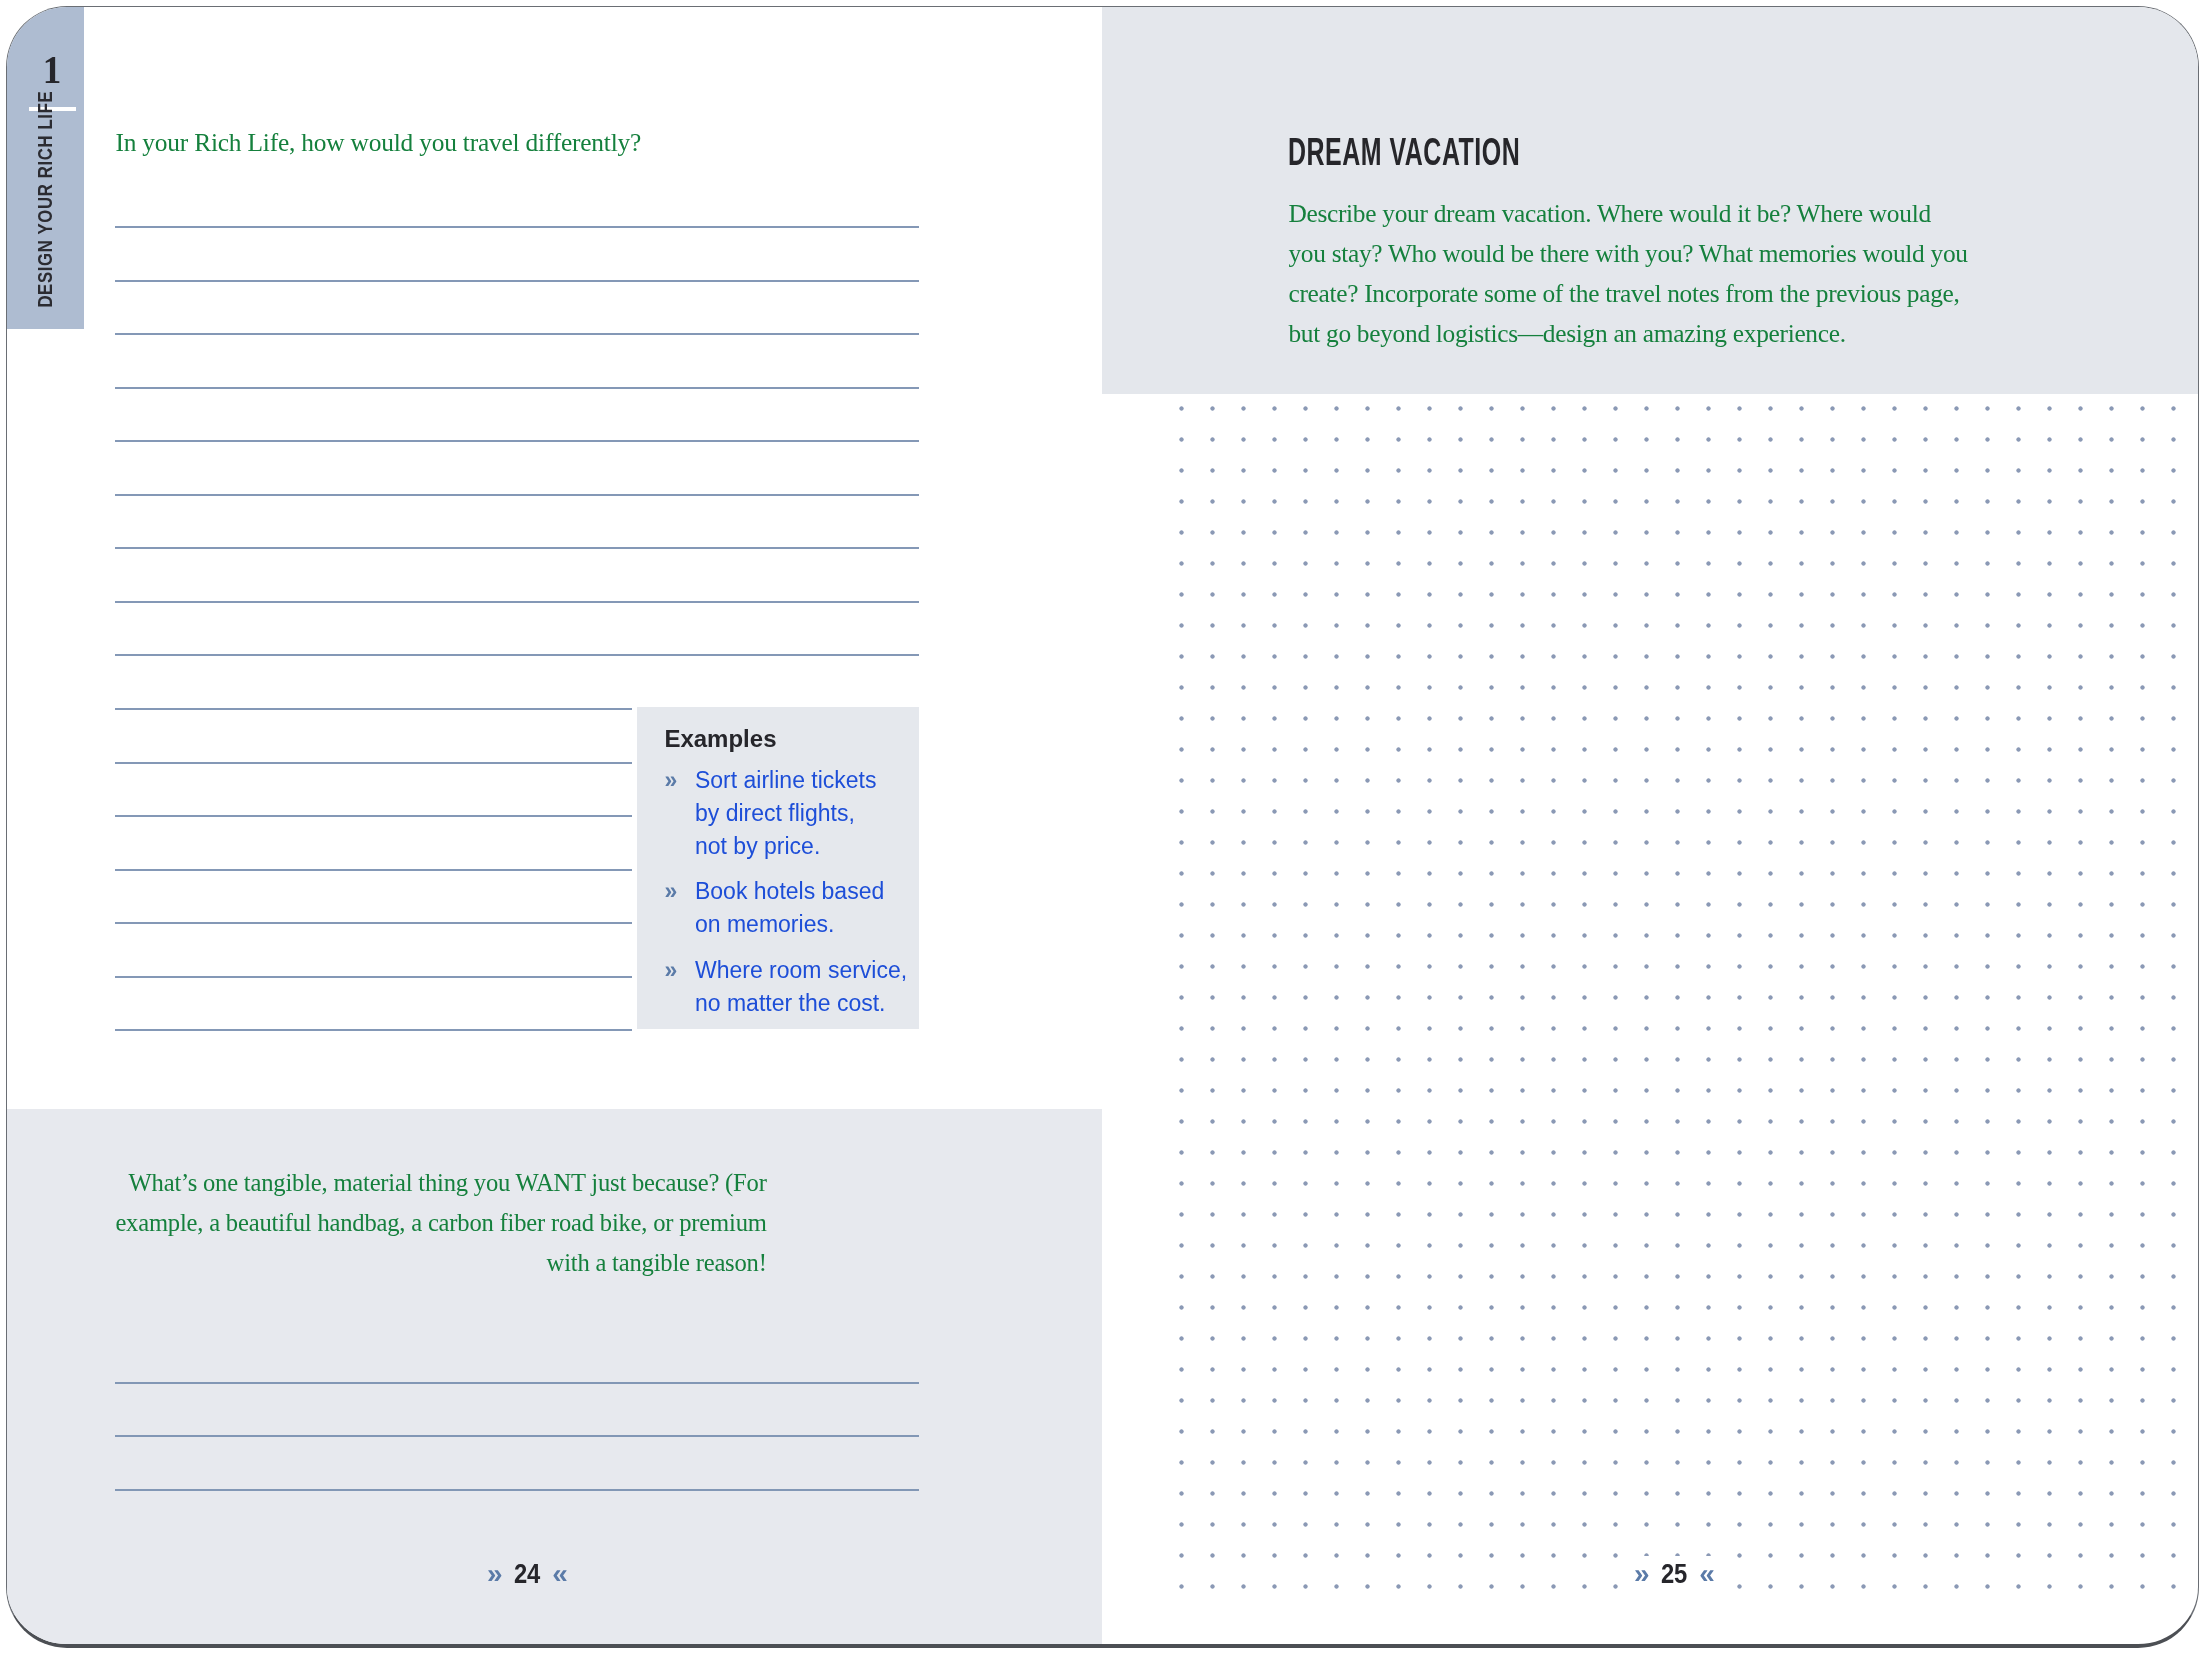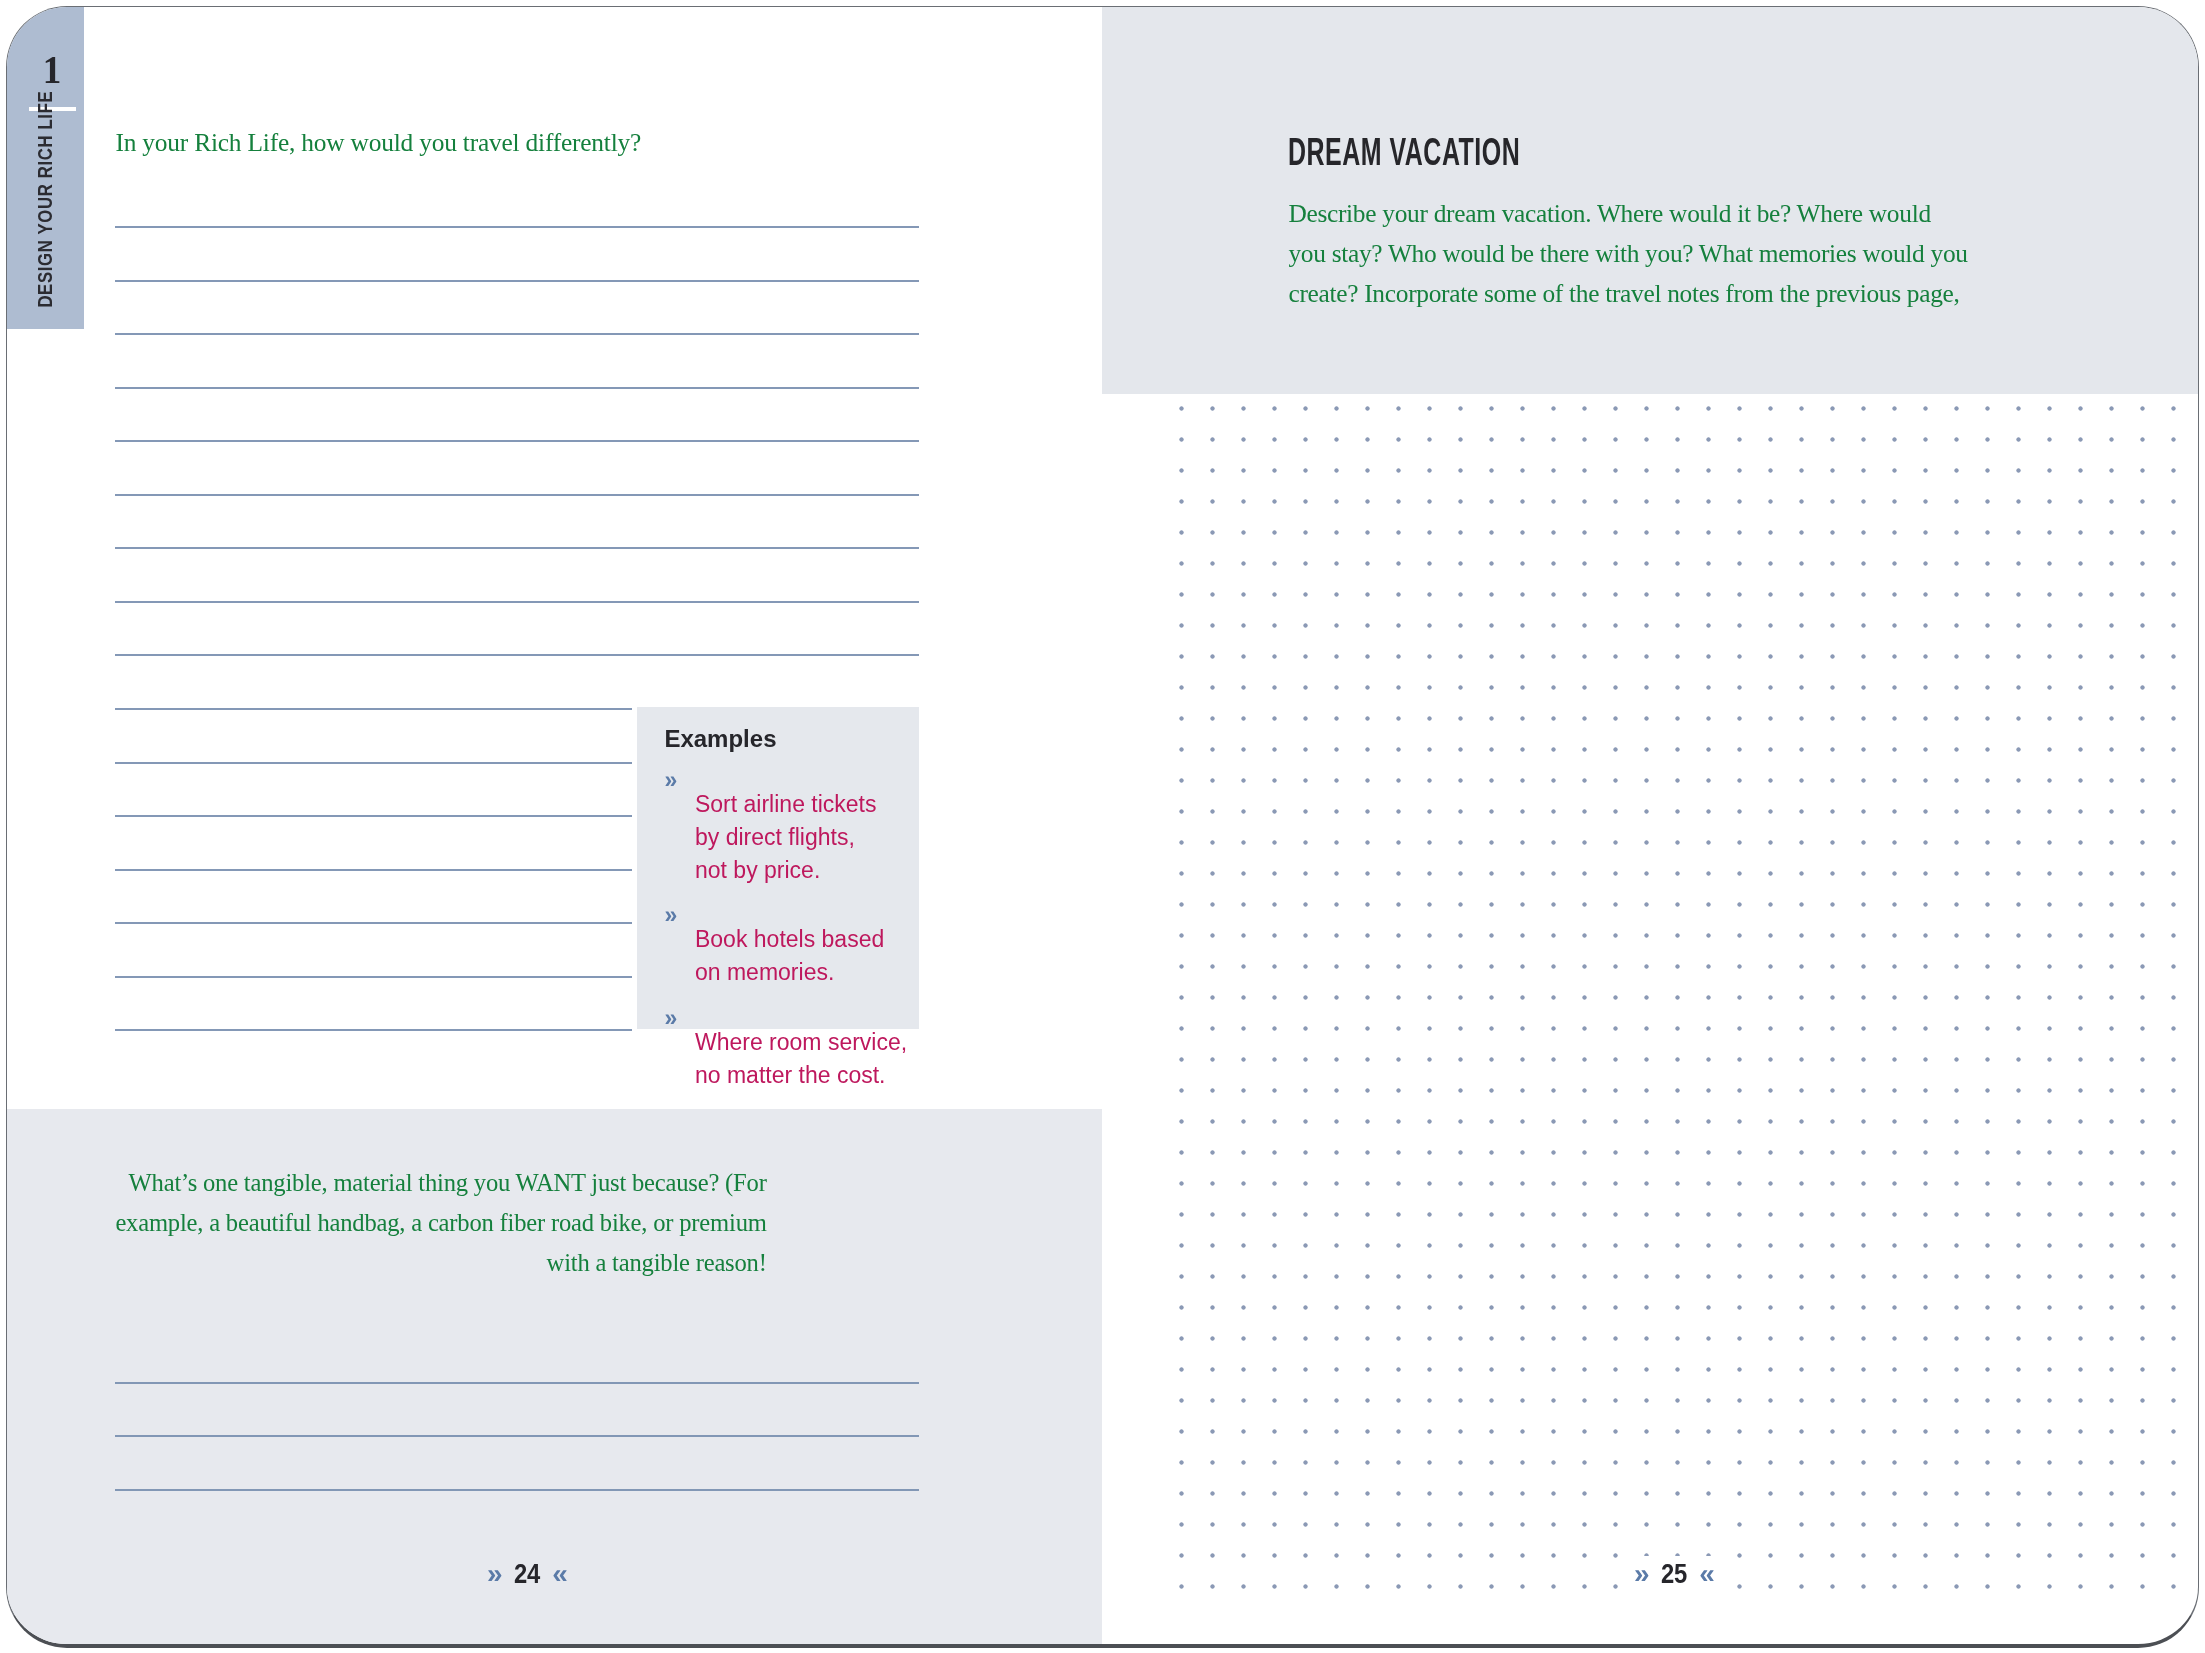--- a/index.html
+++ b/index.html
@@ -36,21 +36,21 @@
   .desc{position:absolute;left:1289px;top:194px;font-size:25.4px;line-height:40px;letter-spacing:-0.3px;}
   .desc div{white-space:nowrap;}
   .heading{position:absolute;left:1289px;top:129px;height:47px;line-height:47px;color:#26262a;}
   .heading span{display:inline-block;transform:scaleX(.64);transform-origin:left center;
     font-size:39px;font-weight:700;letter-spacing:0.8px;white-space:nowrap;}
 
   
   .ex-title{font-size:24px;font-weight:700;color:#26262b;margin:0 0 10.2px 0;}
   .ex-item{display:flex;gap:10.2px;margin-bottom:12.7px;}
   .ex-chev{flex:0 0 20.4px;color:#5b7ba8;font-weight:700;font-size:23px;line-height:33px;}
-  .ex-text{font-size:23px;line-height:33px;color:#be185d;margin-top:24px;}
+  .ex-text{font-size:23px;line-height:33px;color:#1d4ed8;}
   .ex-text span{display:block;white-space:nowrap;}
 
   
   .rules{position:absolute;left:0;top:0;width:100%;height:100%;pointer-events:none;}
   .rule{position:absolute;height:1.7px;background:rgba(122,143,176,.92);}
 
   
   .dots{position:absolute;left:1167px;top:394px;width:1025px;height:1210px;
     background-image:radial-gradient(circle,rgba(118,135,168,.85) 1.8px,rgba(118,135,168,0) 2.5px);
     background-size:31px 31px;}
@@ -156,20 +156,21 @@
       <div class="panel panel-right-header"></div>
 
       <div class="heading">
         <span>DREAM VACATION</span>
       </div>
 
       <div class="desc serif">
         <div>Describe your dream vacation. Where would it be? Where would</div>
         <div>you stay? Who would be there with you? What memories would you</div>
         <div>create? Incorporate some of the travel notes from the previous page,</div>
+        <div>but go beyond logistics—design an amazing experience.</div>
       </div>
 
       <div class="dots"></div>
 
       <div class="pagenum pn-25">
         <span class="chev">»</span>
         <span class="num">25</span>
         <span class="chev">«</span>
       </div>
     </div>

